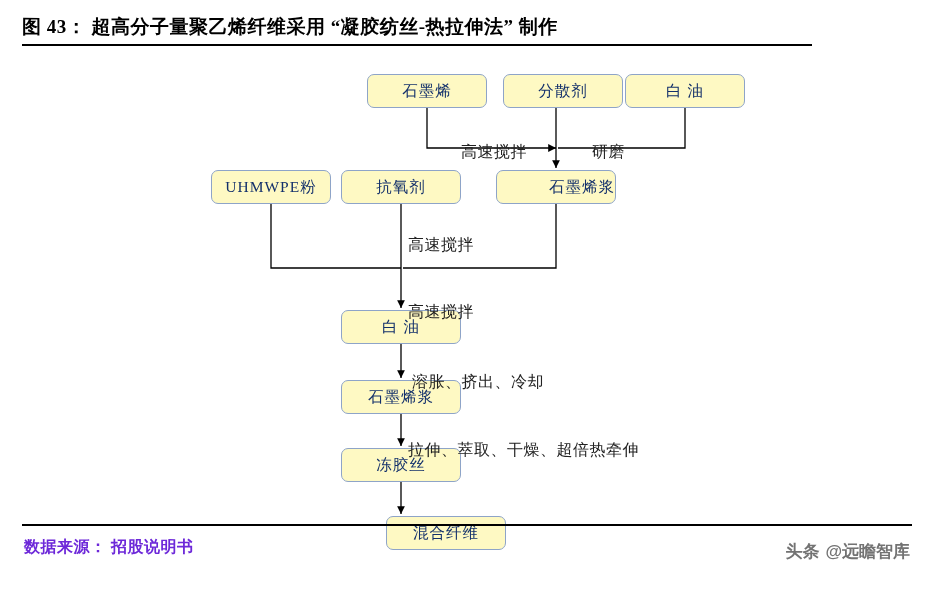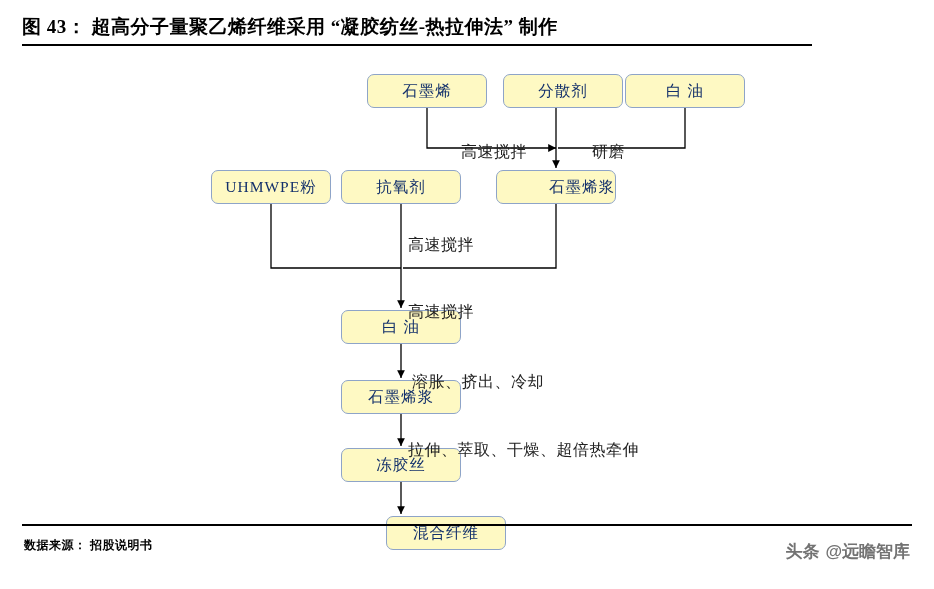--- a/index.html
+++ b/index.html
@@ -54,23 +54,23 @@
     width: 890px;
     height: 2px;
   }
 
   
   .source-text {
     position: absolute;
     left: 24px;
     top: 537px;
     font-family: "Liberation Serif", serif;
-    font-size: 12px;
+    font-size: 16px;
     font-weight: bold;
-    color: #000000;
+    color: #6d28d9;
     letter-spacing: 0.5px;
     white-space: nowrap;
   }
   .watermark {
     position: absolute;
     right: 24px;
     top: 540px;
     display: flex;
     align-items: center;
     gap: 6px;

